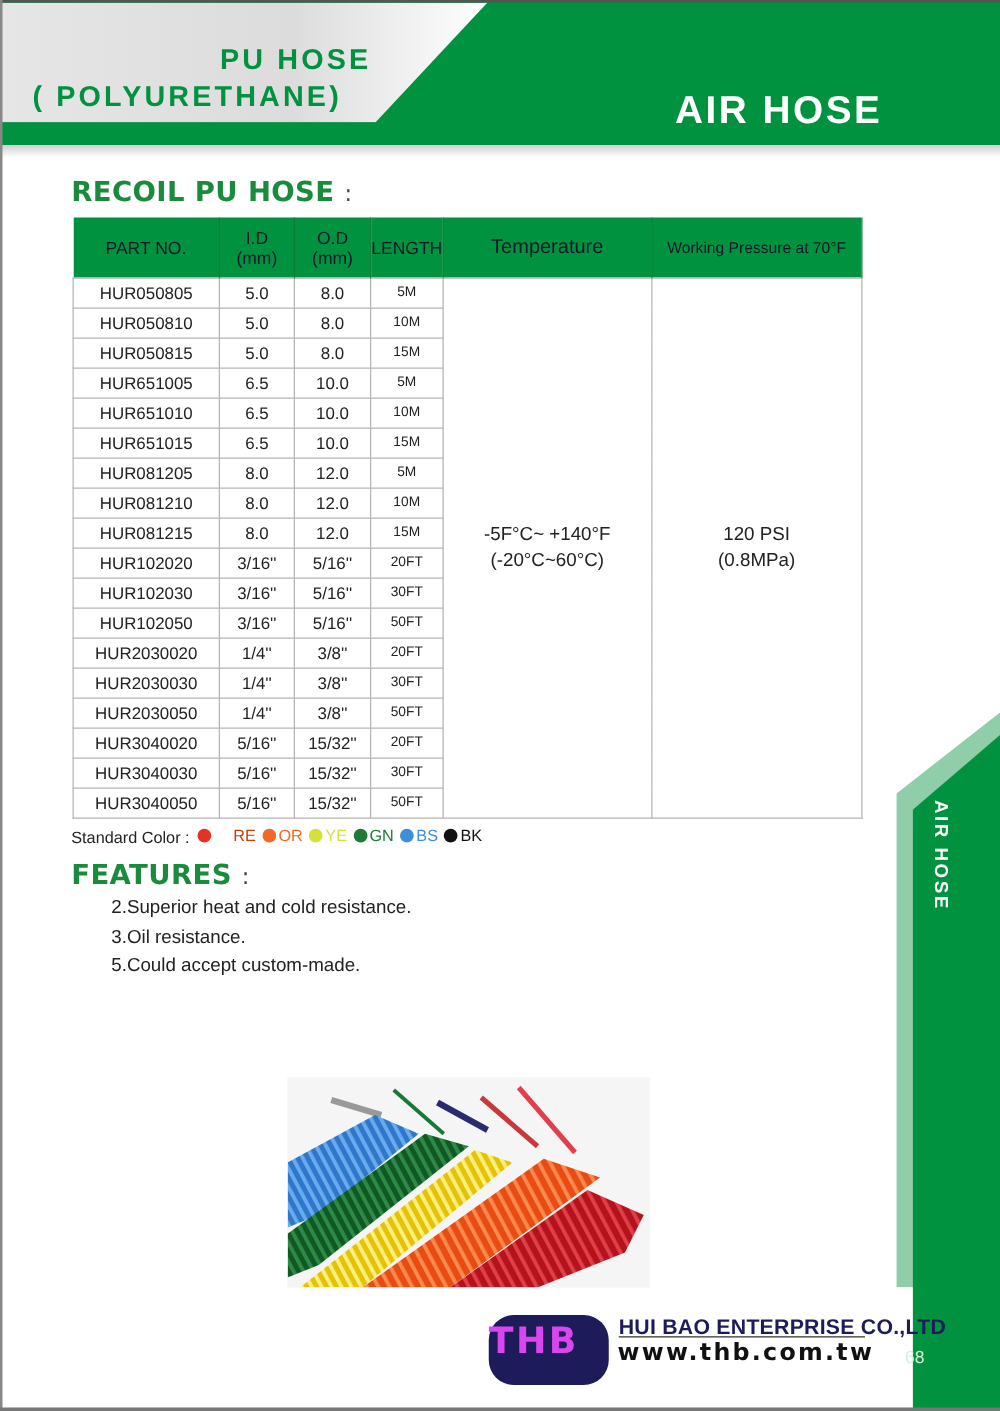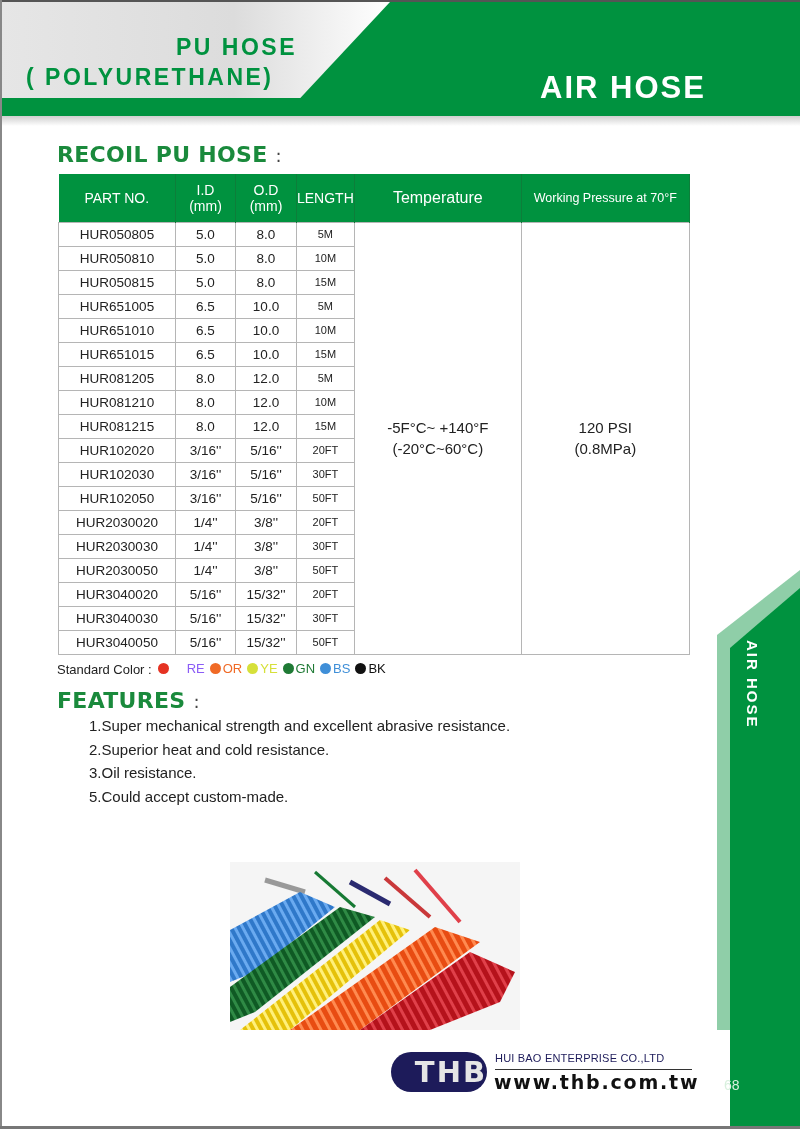--- a/index.html
+++ b/index.html
@@ -27,21 +27,21 @@
     color: #fff; letter-spacing: 2px; }
 
   
   .sec-heading { position: absolute; left: 57px; font-size: 22px; font-weight: bold; color: #1a8a3c;
     font-family: "DejaVu Sans", sans-serif; letter-spacing: 0.3px; }
   .sec-heading .colon { color: #444; font-weight: normal; margin-left: 8px; font-size: 18px; }
 
   
   .spec-table { position: absolute; left: 58px; top: 174px; border-collapse: collapse;
     font-family: "Liberation Sans", sans-serif; }
-  .spec-table th { background: #00923f; color: #ffffff; font-weight: normal; height: 48px;
+  .spec-table th { background: #00923f; color: #0f172a; font-weight: normal; height: 48px;
     border-right: 1px solid #0d7e3a; font-size: 14px; line-height: 16px; }
   .spec-table th.small { font-size: 12.5px; }
   .spec-table td { height: 24px; border: 1px solid #b5b5b5; text-align: center; font-size: 13.5px;
     color: #222; padding: 0; }
   .spec-table td.len { font-size: 11px; }
   .spec-table td.merged { vertical-align: middle; font-size: 15px; line-height: 21px; border-bottom: 1px solid #b5b5b5; }
   .c-part { width: 117px; } .c-id { width: 60px; } .c-od { width: 61px; } .c-len { width: 51px; }
   .c-temp { width: 167px; } .c-wp { width: 168px; }
 
   
@@ -59,24 +59,24 @@
   
   .side-light { position: absolute; left: 717px; top: 570px; width: 83px; height: 460px;
     background: #8fcea8; clip-path: polygon(0 65px, 100% 0, 100% 100%, 0 100%); }
   .side-dark { position: absolute; left: 730px; top: 588px; width: 70px; height: 541px;
     background: #00923f; clip-path: polygon(0 60px, 100% 0, 100% 100%, 0 100%); }
   .side-text { position: absolute; left: 739px; top: 640px; width: 22px; writing-mode: vertical-rl;
     font-size: 15px; font-weight: bold; color: #fff; letter-spacing: 2px; }
   .page-num { position: absolute; left: 724px; top: 1077px; font-size: 14px; color: #d8f0de; }
 
   
-  .logo-pill { position: absolute; left: 391px; top: 1052px; width: 96px; height: 40px; border-radius: 20px;
-    background: #1d1b5a; color: #e5e5e5; font-weight: bold; font-size: 29px; text-align: right; line-height: 40px;
+  .logo-pill { position: absolute; left: 391px; top: 1052px; width: 96px; height: 56px; border-radius: 20px;
+    background: #1d1b5a; color: #d946ef; font-weight: bold; font-size: 29px; text-align: left; line-height: 40px;
     letter-spacing: 2px; font-family: "DejaVu Sans", sans-serif; }
-  .company { position: absolute; left: 495px; top: 1052px; font-size: 11px; font-weight: normal; color: #1d1b5a;
+  .company { position: absolute; left: 495px; top: 1052px; font-size: 17px; font-weight: bold; color: #1d1b5a;
     letter-spacing: 0.2px; }
   .company-rule { position: absolute; left: 495px; top: 1069px; width: 197px; height: 1px; background: #333; }
   .website { position: absolute; left: 494px; top: 1071px; font-size: 19px; font-weight: bold; color: #111;
     letter-spacing: 1.8px; font-family: "DejaVu Sans", sans-serif; }
 </style>
 </head>
 <body>
 
 <div class="hdr-green"></div>
 <div class="hdr-grey"></div>
@@ -226,21 +226,21 @@
         <td>15/32''</td>
         <td class="len">50FT</td>
       </tr>
     </tbody>
 </table>
 
 <div class="std-color">
   <span class="lbl">Standard Color :</span>
   <span id="swatches"><span class="swatch">
         <span class="dot" style="background: rgb(229, 50, 34);"></span>
-        <span style="color: #8b5cf6; padding-left: 16px;">RE</span>
+        <span style="color: #c2410c; padding-left: 16px;">RE</span>
       </span><span class="swatch">
         <span class="dot" style="background: rgb(240, 106, 38);"></span>
         <span style="color: rgb(240, 106, 38);">OR</span>
       </span><span class="swatch">
         <span class="dot" style="background: rgb(214, 224, 58);"></span>
         <span style="color: rgb(214, 224, 58);">YE</span>
       </span><span class="swatch">
         <span class="dot" style="background: rgb(31, 122, 53);"></span>
         <span style="color: rgb(31, 122, 53);">GN</span>
       </span><span class="swatch">
@@ -250,21 +250,20 @@
         <span class="dot" style="background: rgb(17, 17, 17);"></span>
         <span style="color: rgb(17, 17, 17);">BK</span>
       </span></span>
 </div>
 
 <div class="sec-heading" style="top:688px;">
   <span>FEATURES</span><span class="colon">:</span>
 </div>
 
 <div class="features">
-  <div>1.Super mechanical strength and excellent abrasive resistance.</div>
   <div>2.Superior heat and cold resistance.</div>
   <div>3.Oil resistance.</div>
   <div>5.Could accept custom-made.</div>
 </div>
 
 <div class="photo">
   <svg width="290" height="168" viewBox="0 0 290 168">
     <defs>
       <pattern id="coilBlue" width="7" height="10" patternUnits="userSpaceOnUse" patternTransform="rotate(-28)">
         <rect width="7" height="10" fill="#2f78c9"></rect>

